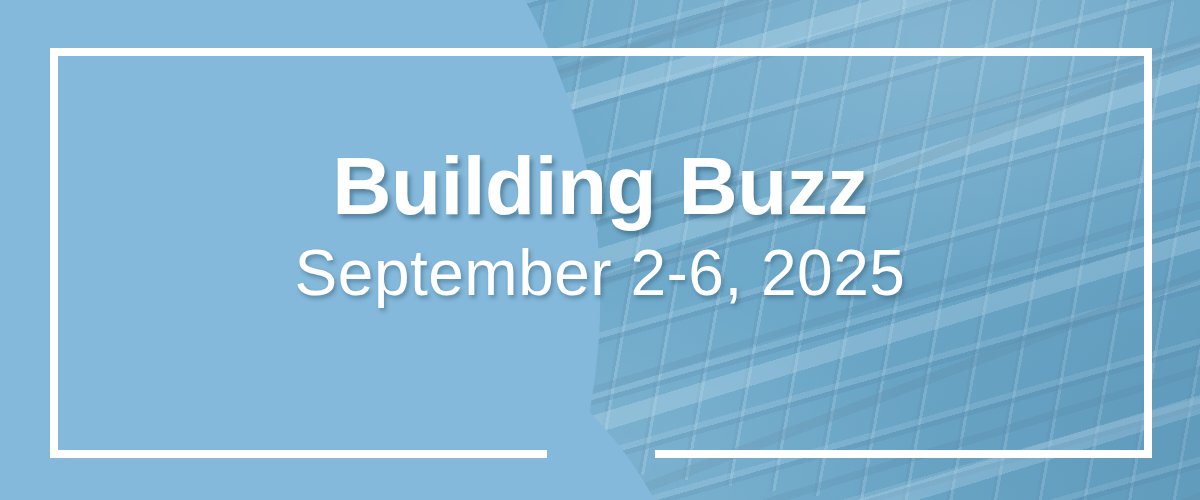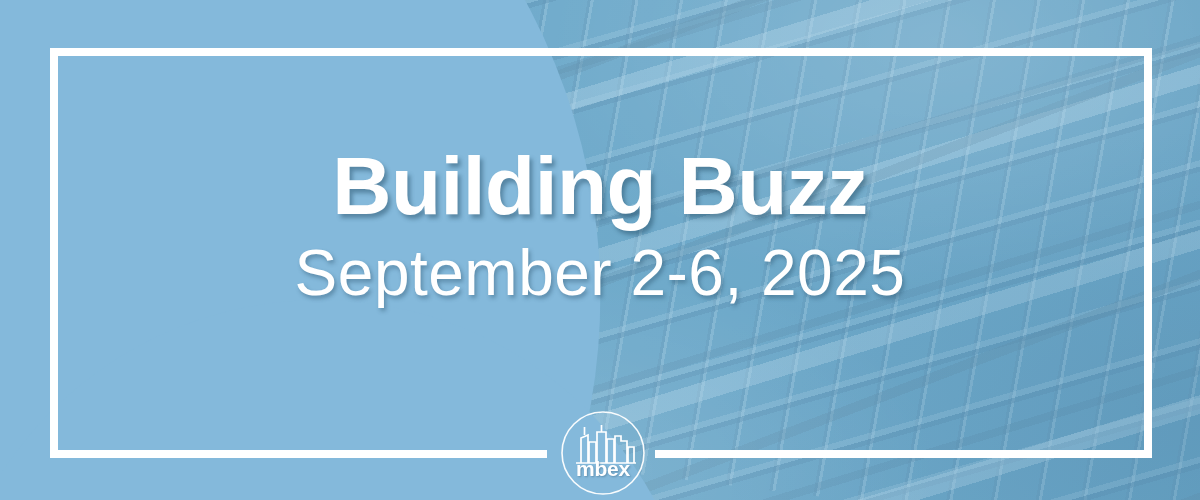--- a/index.html
+++ b/index.html
@@ -219,38 +219,14 @@
     <div class="frame-line frame-left"></div>
     <div class="frame-line frame-bot-l"></div>
     <div class="frame-line frame-bot-r"></div>
   </div>
 
   <div class="content">
     <div class="title">Building Buzz</div>
     <div class="subtitle">September 2-6, 2025</div>
   </div>
 
-  <div class="logo">
-    <svg viewBox="0 0 90 90">
-      <circle cx="45" cy="45" r="41" fill="none" stroke="#ffffff" stroke-width="1.6" opacity="0.95"></circle>
-      <g fill="none" stroke="#ffffff" stroke-width="1.7" stroke-linejoin="miter">
-
-        <path d="M23 55 L23 30 L30 27 L30 55"></path>
-        <path d="M26.5 27 L26.5 19"></path>
-
-        <path d="M31 55 L31 34 L38 34 L38 55"></path>
-
-        <path d="M39 55 L39 24 L48 24 L48 55"></path>
-        <path d="M43.5 24 L43.5 17"></path>
-
-        <path d="M49 55 L49 31 L56 31 L56 55"></path>
-
-        <path d="M57 55 L57 28 L63 28 L63 33 L69 33 L69 55"></path>
-
-        <path d="M70 55 L70 39 L76 39 L76 55"></path>
-
-        <path d="M18 55 L78 55"></path>
-      </g>
-    </svg>
-    <div class="logo-word">mbex</div>
-  </div>
 
 </div>
 
 </body></html>

